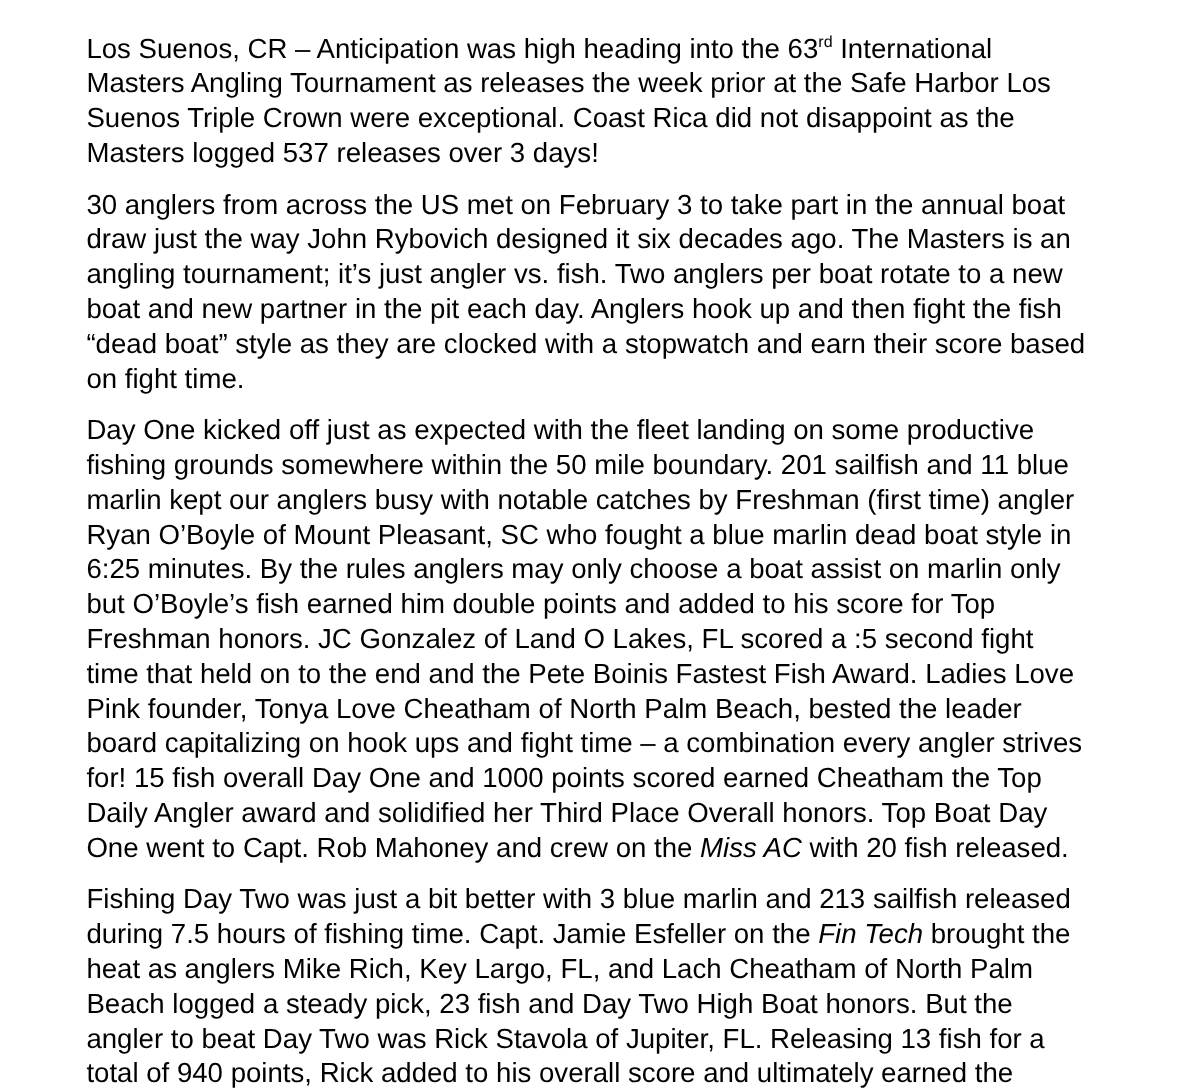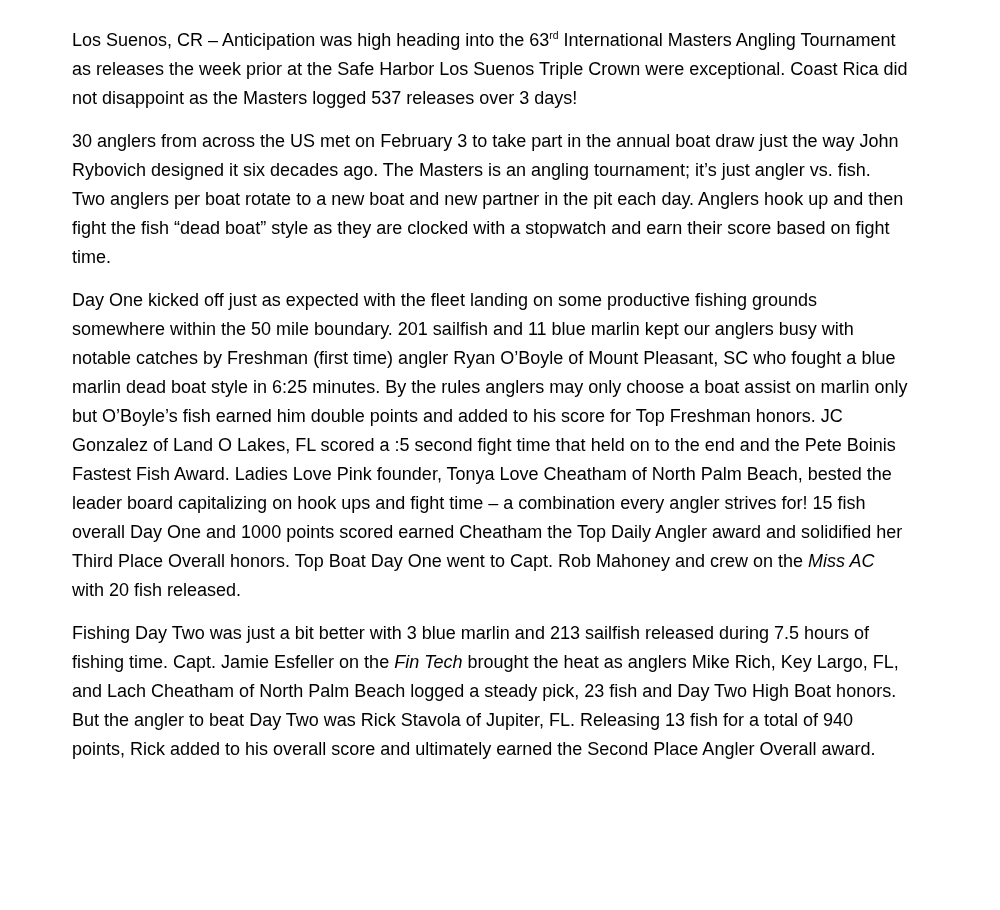--- a/index.html
+++ b/index.html
@@ -17,21 +17,21 @@
     width: 1000px;
     height: 910px;
     padding: 26px 0 0 72px;
     background: #ffffff;
   }
   .article-body {
     width: 836px;
   }
   .para {
     font-family: "Liberation Sans", "DejaVu Sans", sans-serif;
-    font-size: 18px;
+    font-size: 23px;
     line-height: 29px;
     color: #000000;
     margin: 0 0 14px 0;
     text-align: left;
     letter-spacing: 0;
   }
   .para sup {
     font-size: 0.58em;
     line-height: 0;
     vertical-align: super;

